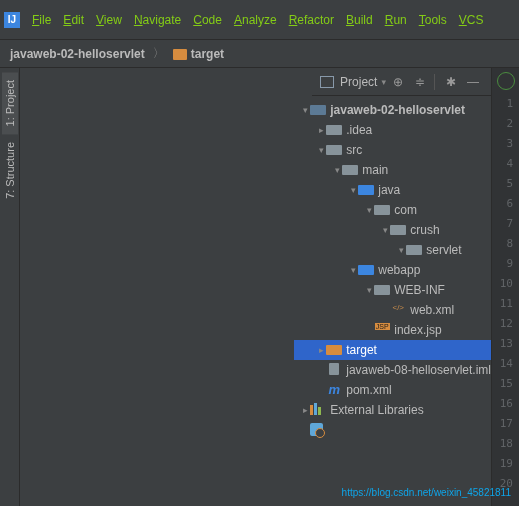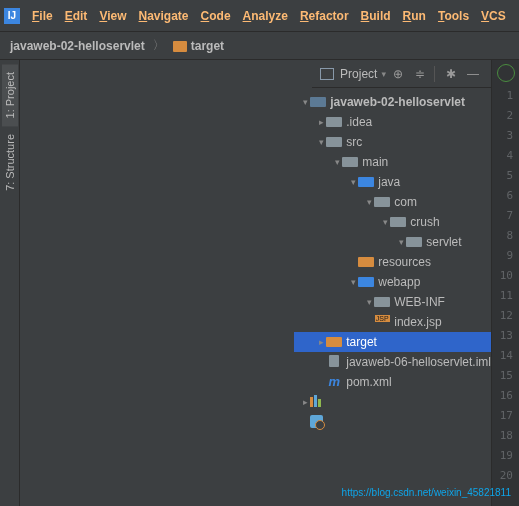--- a/index.html
+++ b/index.html
@@ -1,20 +1,20 @@
 <!DOCTYPE html>
 <html><head>
   <meta charset="utf-8">
   <style>
     * { margin: 0; padding: 0; box-sizing: border-box; font-family: "Segoe UI", Arial, sans-serif; }
     body { background: #3c3f41; color: #bbbbbb; font-size: 12px; width: 519px; height: 506px; overflow: hidden; position: relative; }
     
-    .menubar { display: flex; align-items: center; height: 32px; background: #3c3f41; border-bottom: 1px solid #2b2b2b; padding: 0 4px; }
+    .menubar { display: flex; align-items: center; height: 40px; background: #3c3f41; border-bottom: 1px solid #2b2b2b; padding: 0 4px; }
     .menubar .logo { width: 16px; height: 16px; background: #3c86e0; margin-right: 6px; display: flex; align-items: center; justify-content: center; color: #fff; font-size: 10px; font-weight: bold; }
-    .menubar .menu-item { padding: 0 6px; cursor: pointer; color: #fdba74; font-weight: bold; }
+    .menubar .menu-item { padding: 0 6px; cursor: pointer; color: #84cc16; }
     .menubar .menu-item u { text-decoration: underline; }
     
     .breadcrumb { display: flex; align-items: center; height: 28px; background: #3c3f41; border-bottom: 1px solid #2b2b2b; padding: 0 10px; gap: 8px; }
     .breadcrumb .crumb { font-weight: bold; color: #bbbbbb; }
     .breadcrumb .sep { color: #888; }
     .breadcrumb .folder-icon { display: inline-block; width: 14px; height: 11px; background: #d68c3f; border-radius: 1px; margin-right: 4px; vertical-align: middle; }
     
     .main-area { display: flex; height: calc(100% - 52px); }
     
     .sidebar-tabs { width: 20px; background: #3c3f41; border-right: 1px solid #2b2b2b; display: flex; flex-direction: column; align-items: center; padding-top: 4px; }
@@ -171,84 +171,85 @@
         <div class="tree-row">
           <span class="indent" style="width: 96px;"></span>
           <span class="arrow">▾</span>
           <div class="tree-icon">
             <div class="ic-folder"></div>
           </div>
           <span class="tree-label">servlet</span>
         </div>
         <div class="tree-row">
           <span class="indent" style="width: 48px;"></span>
-          <span class="arrow"></span>
+          <span class="arrow">▾</span>
+          <div class="tree-icon">
+            <div class="ic-folder blue"></div>
+          </div>
+          <span class="tree-label">webapp</span>
+        </div>
+        <div class="tree-row">
+          <span class="indent" style="width: 64px;"></span>
+          <span class="arrow">▾</span>
+          <div class="tree-icon">
+            <div class="ic-folder"></div>
+          </div>
+          <span class="tree-label">WEB-INF</span>
+        </div>
+        <div class="tree-row">
+          <span class="indent" style="width: 80px;"></span>
+          <span class="arrow"></span>
+          <div class="tree-icon">
+            <div class="ic-xml"></div>
+          </div>
+          <span class="tree-label">web.xml</span>
+        </div>
+        <div class="tree-row">
+          <span class="indent" style="width: 64px;"></span>
+          <span class="arrow"></span>
+          <div class="tree-icon">
+            <div class="ic-xml jsp"></div>
+          </div>
+          <span class="tree-label">index.jsp</span>
+        </div>
+        <div class="tree-row selected">
+          <span class="indent" style="width: 16px;"></span>
+          <span class="arrow">▸</span>
           <div class="tree-icon">
             <div class="ic-folder orange"></div>
           </div>
-          <span class="tree-label">resources</span>
-        </div>
-        <div class="tree-row">
-          <span class="indent" style="width: 48px;"></span>
-          <span class="arrow">▾</span>
-          <div class="tree-icon">
-            <div class="ic-folder blue"></div>
-          </div>
-          <span class="tree-label">webapp</span>
-        </div>
-        <div class="tree-row">
-          <span class="indent" style="width: 64px;"></span>
-          <span class="arrow">▾</span>
-          <div class="tree-icon">
-            <div class="ic-folder"></div>
-          </div>
-          <span class="tree-label">WEB-INF</span>
-        </div>
-        <div class="tree-row">
-          <span class="indent" style="width: 64px;"></span>
-          <span class="arrow"></span>
-          <div class="tree-icon">
-            <div class="ic-xml jsp"></div>
-          </div>
-          <span class="tree-label">index.jsp</span>
-        </div>
-        <div class="tree-row selected">
-          <span class="indent" style="width: 16px;"></span>
-          <span class="arrow">▸</span>
-          <div class="tree-icon">
-            <div class="ic-folder orange"></div>
-          </div>
           <span class="tree-label">target</span>
         </div>
         <div class="tree-row">
           <span class="indent" style="width: 16px;"></span>
           <span class="arrow"></span>
           <div class="tree-icon">
             <div class="ic-file"></div>
           </div>
-          <span class="tree-label">javaweb-06-helloservlet.iml</span>
+          <span class="tree-label">javaweb-08-helloservlet.iml</span>
         </div>
         <div class="tree-row">
           <span class="indent" style="width: 16px;"></span>
           <span class="arrow"></span>
           <div class="tree-icon">
             <div class="ic-m">m</div>
           </div>
           <span class="tree-label">pom.xml</span>
         </div>
         <div class="tree-row">
           <span class="indent" style="width: 0px;"></span>
           <span class="arrow">▸</span>
           <div class="tree-icon">
             <div class="ic-lib">
               <span></span>
               <span></span>
               <span></span>
             </div>
           </div>
+          <span class="tree-label">External Libraries</span>
         </div>
         <div class="tree-row">
           <span class="indent" style="width: 0px;"></span>
           <span class="arrow"></span>
           <div class="tree-icon">
             <div class="ic-scratch"></div>
           </div>
         </div>
       </div>
   </div>

